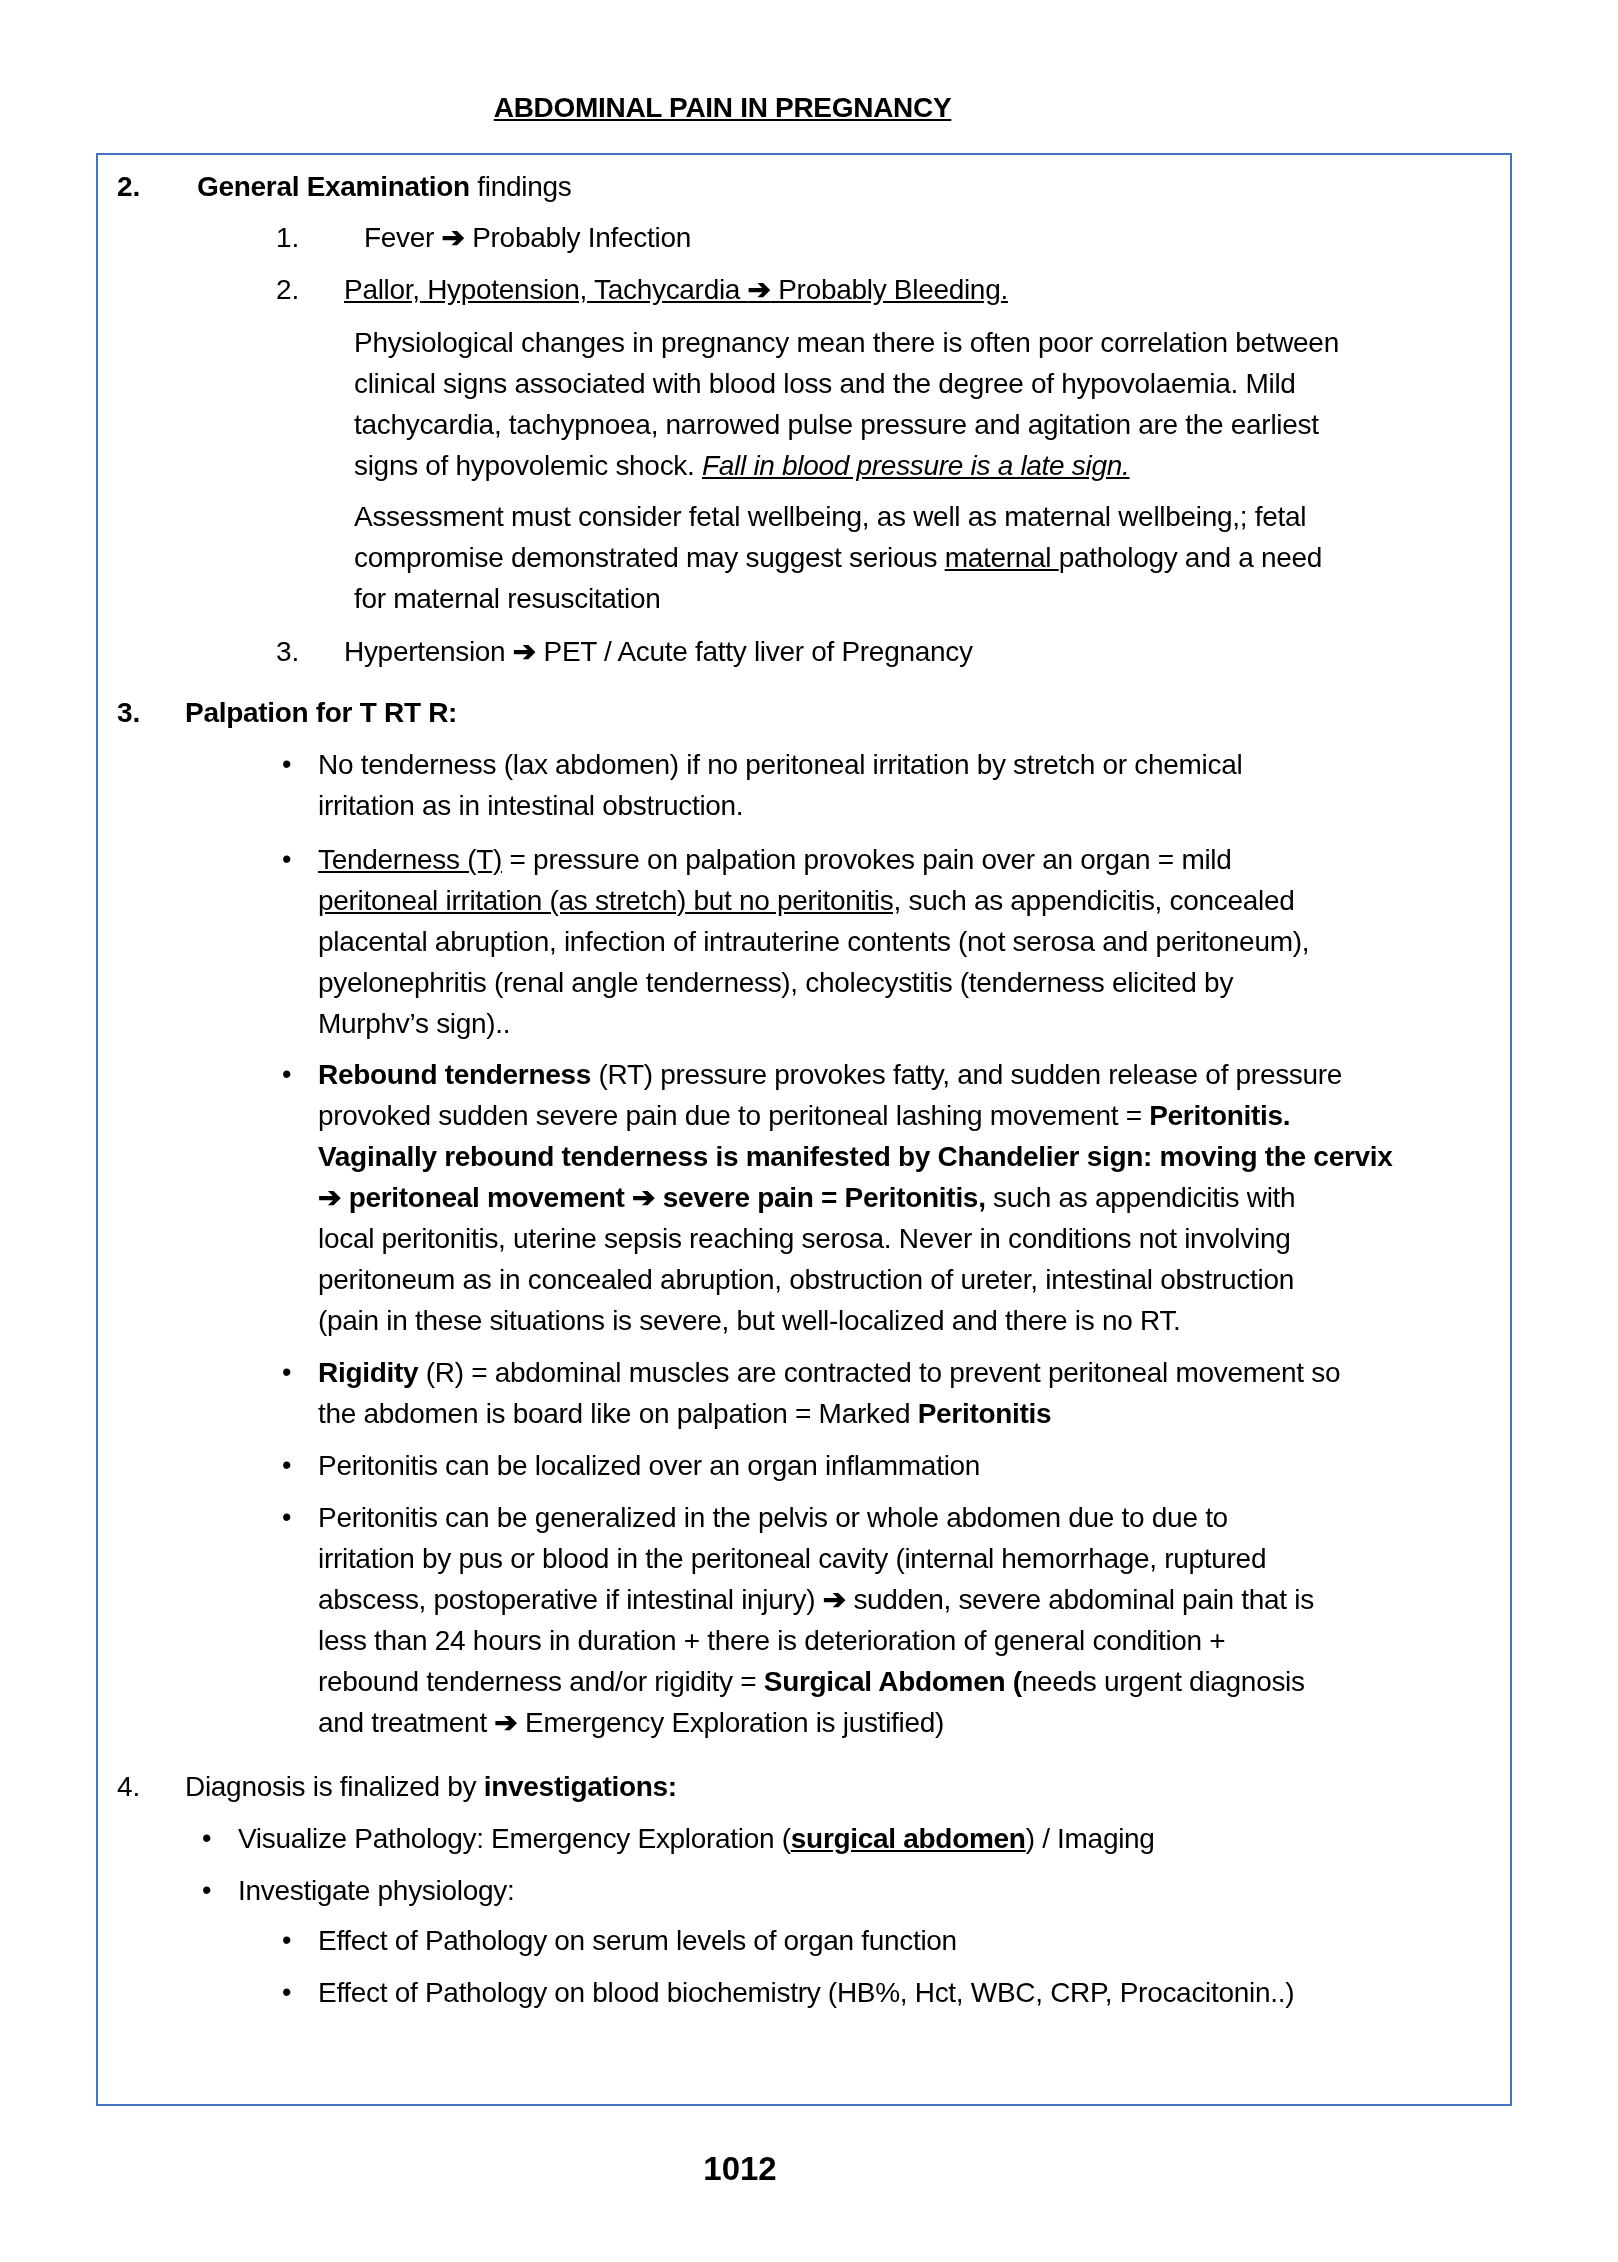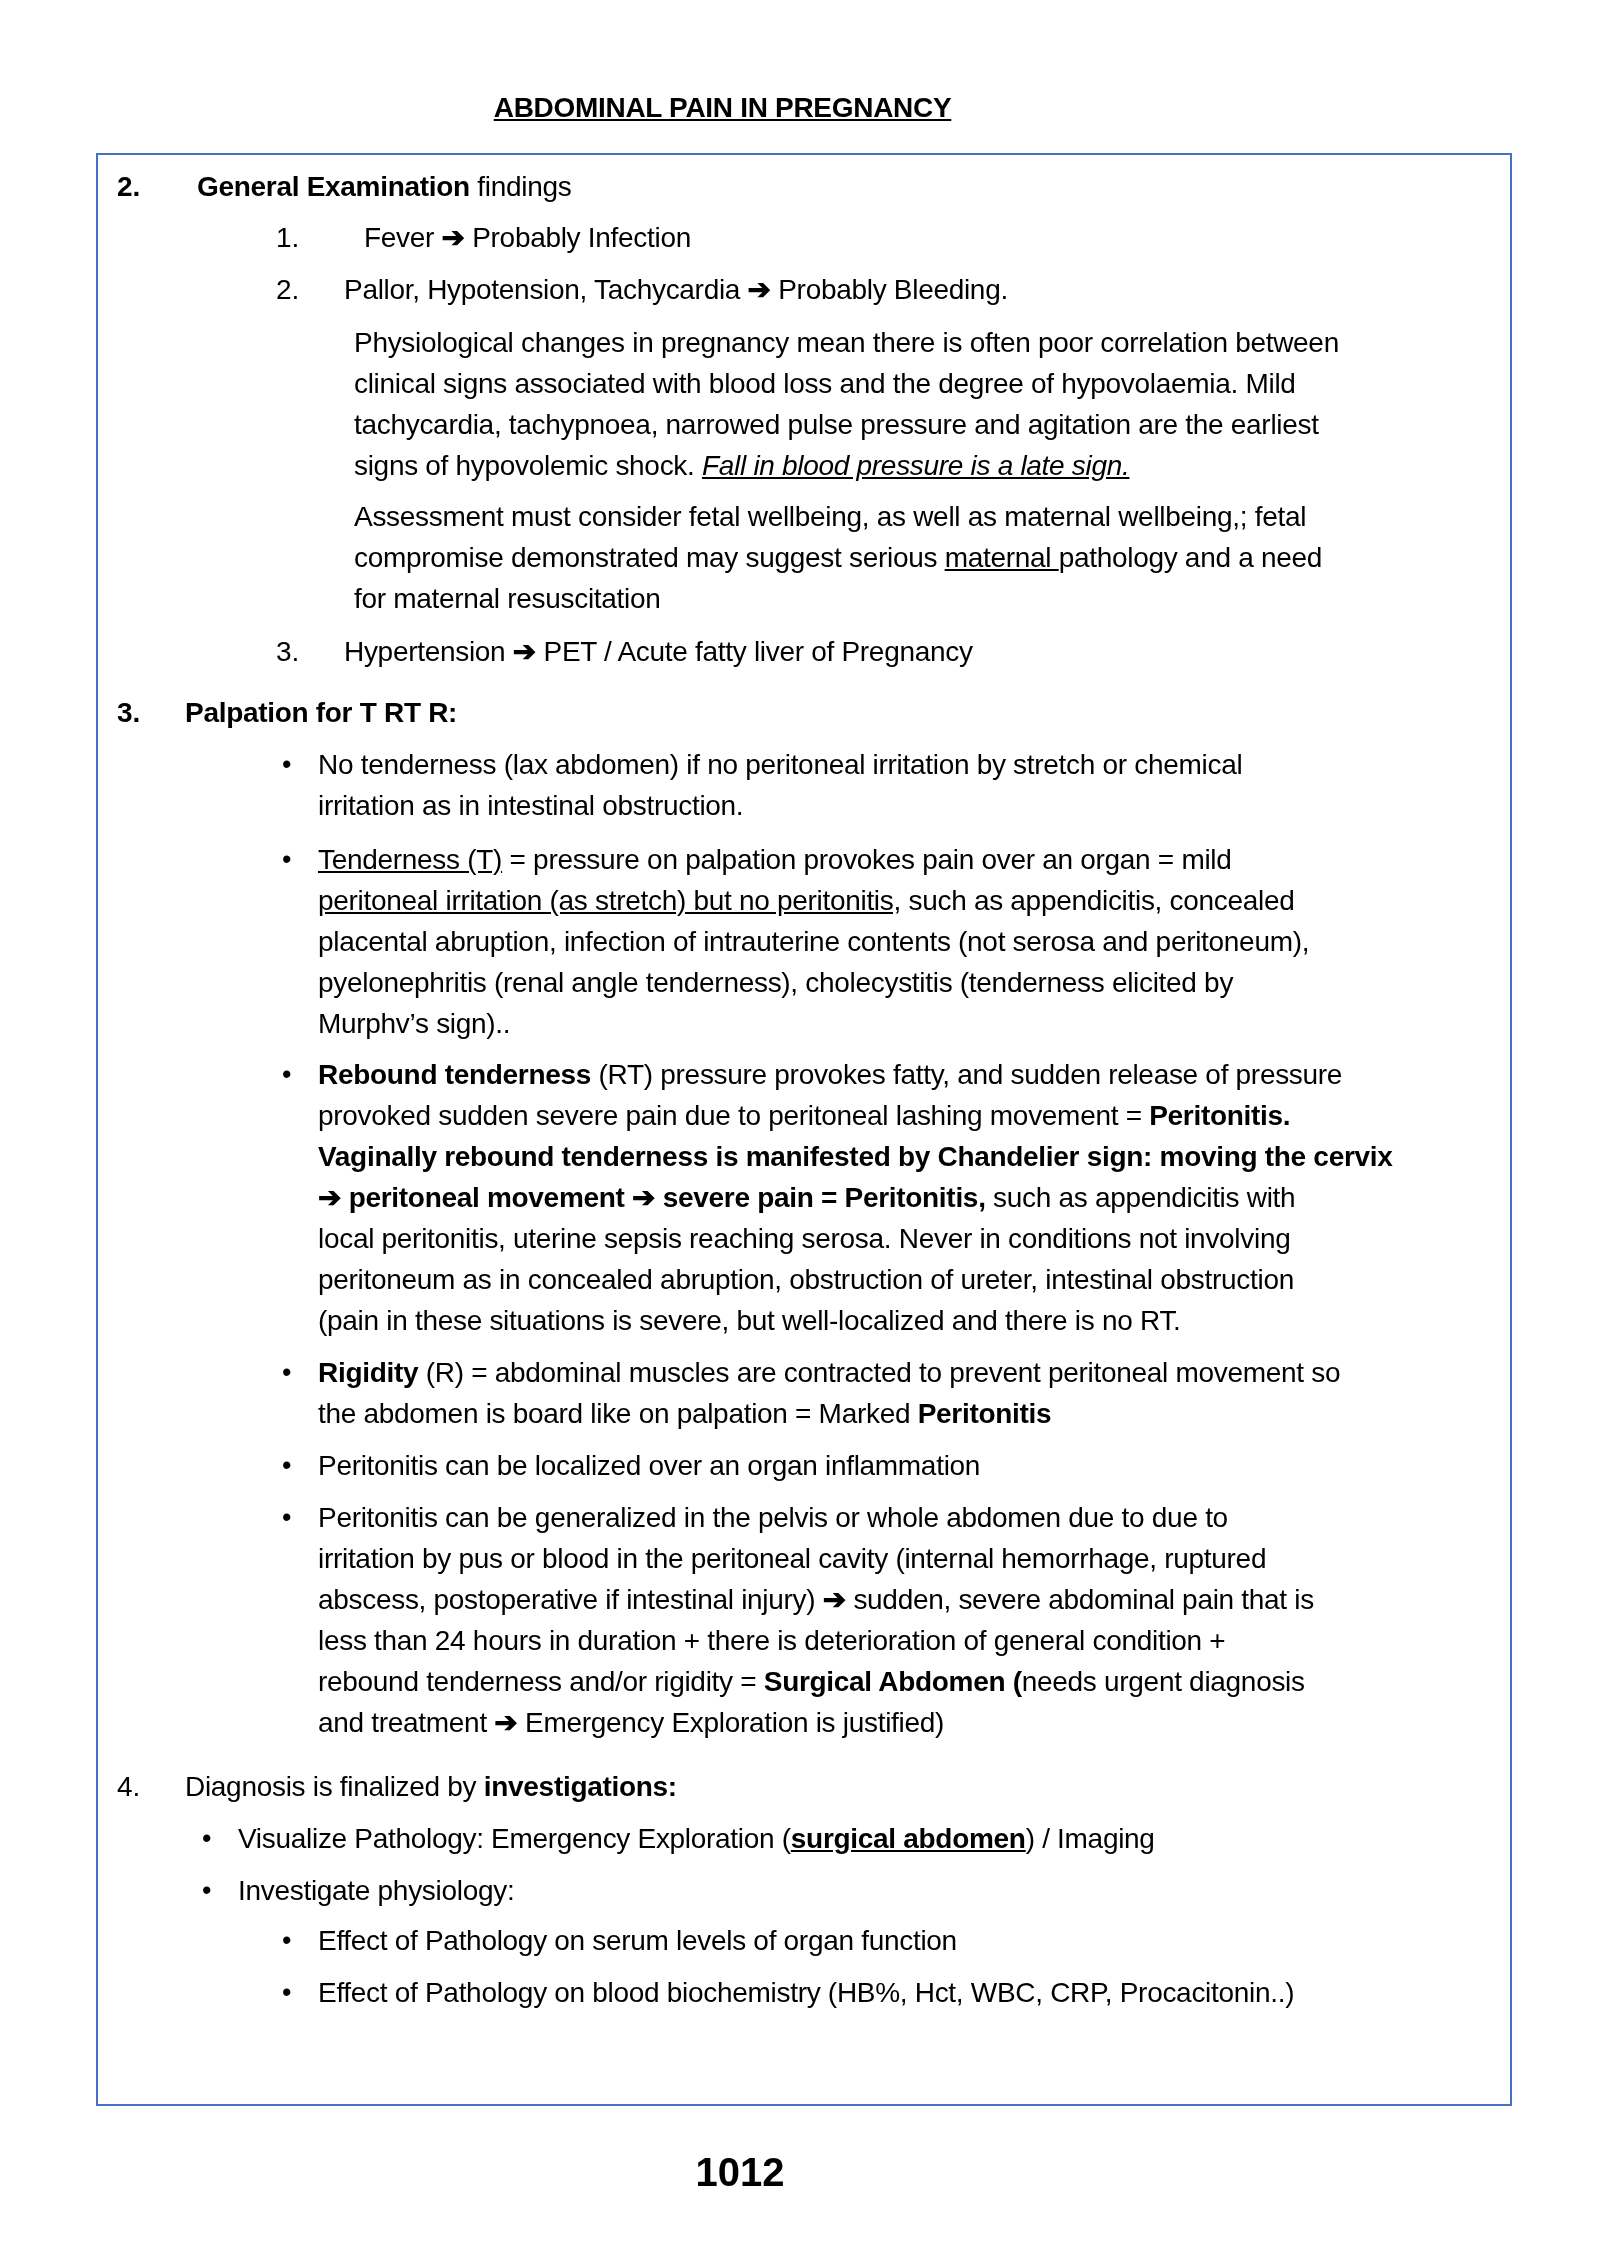--- a/index.html
+++ b/index.html
@@ -9,39 +9,39 @@
            font-size: 28px; font-weight: bold; text-decoration: underline; letter-spacing: -0.3px; }
   .box { position: absolute; left: 96px; top: 153px; width: 1412px; height: 1949px;
          border: 2.9px solid #4472c4; box-sizing: content-box; }
   .ln { position: absolute; font-size: 28px; line-height: 41px; white-space: nowrap; letter-spacing: -0.3px; }
   .num { position: absolute; font-size: 28px; line-height: 41px; }
   .b { font-weight: bold; }
   .u { text-decoration: underline; }
   .i { font-style: italic; }
   .bullet { position: absolute; font-size: 27px; line-height: 41px; }
   .pagenum { position: absolute; top: 2150px; left: 0; width: 1480px; text-align: center;
-             font-size: 40px; font-weight: bold; }
+             font-size: 33px; font-weight: bold; }
   .arrow { font-weight: bold; }
 </style>
 </head>
 <body>
 
 <div class="title">ABDOMINAL PAIN IN PREGNANCY</div>
 
 <div class="box"></div>
 
 <div>
   <span class="num b" style="left:117px; top:166px;">2.</span>
   <div class="ln" style="left:185px; top:166px;margin-left:12px;"><span class="b">General Examination</span><span> findings</span></div>
 
   <span class="num" style="left:276px; top:217px;">1.</span>
   <div class="ln" style="left:344px; top:217px;margin-left:20px;"><span>Fever </span><span class="arrow">➔</span><span> Probably Infection</span></div>
 
   <span class="num" style="left:276px; top:269px;">2.</span>
-  <div class="ln" style="left:344px; top:269px;"><span>Pallor, Hypotension, Tachycardia </span><span class="arrow">➔</span><span> Probably Bleeding.</span></div>
+  <div class="ln" style="left:344px; top:269px;text-decoration:underline;"><span>Pallor, Hypotension, Tachycardia </span><span class="arrow">➔</span><span> Probably Bleeding.</span></div>
 
   <div>
     <div class="ln" style="left:354px; top:322px;">Physiological changes in pregnancy mean there is often poor correlation between</div>
     <div class="ln" style="left:354px; top:363px;">clinical signs associated with blood loss and the degree of hypovolaemia. Mild</div>
     <div class="ln" style="left:354px; top:404px;">tachycardia, tachypnoea, narrowed pulse pressure and agitation are the earliest</div>
     <div class="ln" style="left:354px; top:445px;"><span>signs of hypovolemic shock. </span><span class="i u">Fall in blood pressure is a late sign.</span></div>
   </div>
 
   <div>
     <div class="ln" style="left:354px; top:496px;">Assessment must consider fetal wellbeing, as well as maternal wellbeing,; fetal</div>

